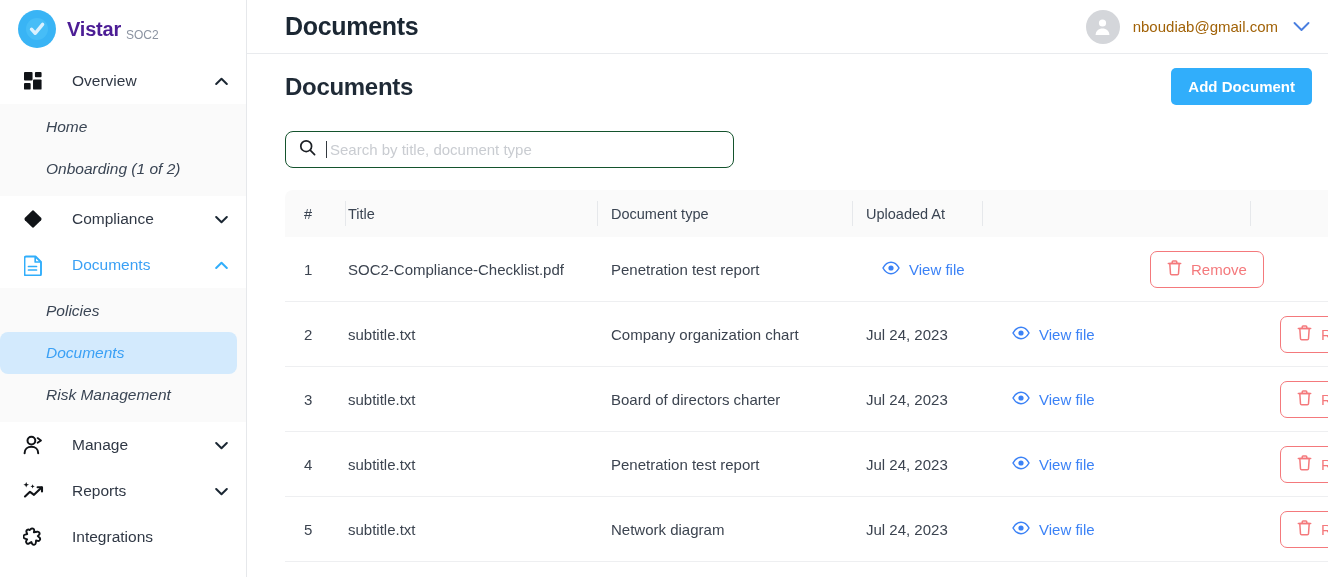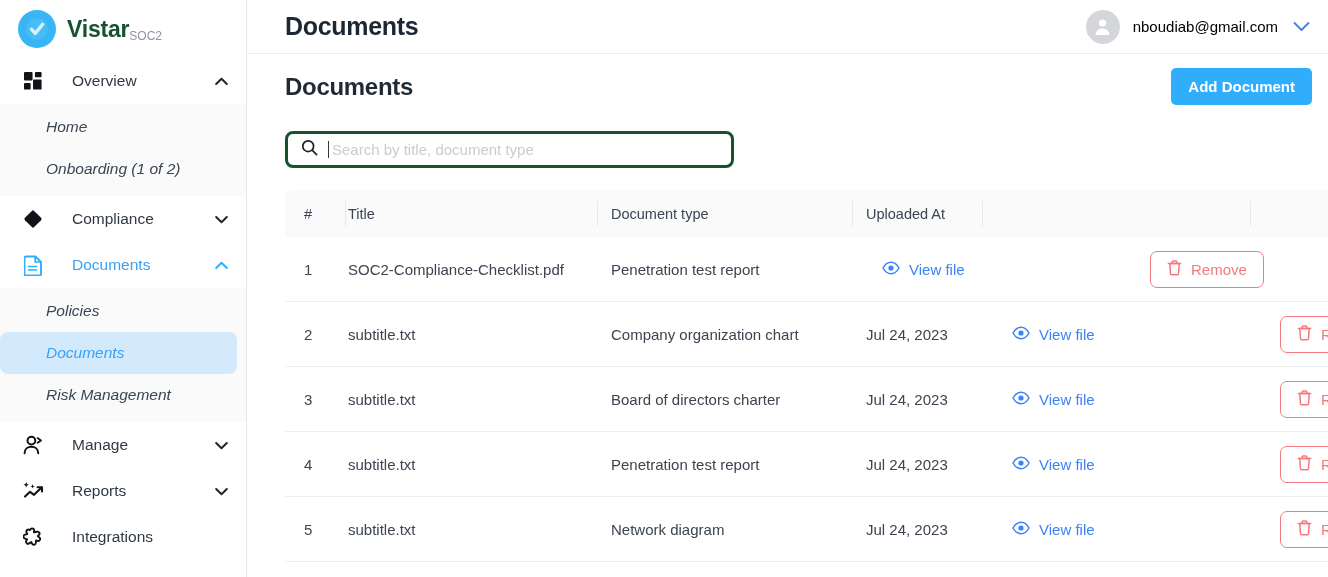--- a/index.html
+++ b/index.html
@@ -22,24 +22,24 @@
   .brand {
     height: 58px; display: flex; align-items: center; padding-left: 18px; gap: 11px;
   }
   .brand-logo {
     width: 38px; height: 38px; border-radius: 50%;
     background: #39b4f5;
     display: flex; align-items: center; justify-content: center;
     flex: 0 0 auto;
   }
   .brand-name {
-    font-size: 23px; font-weight: 600; color: #14532d; letter-spacing: -0.2px; margin-top: 20px;
+    font-size: 20px; font-weight: 600; color: #4c1d95; letter-spacing: -0.2px; margin-top: 20px;
   }
   .brand-sub {
-    font-size: 12px; color: #8b93a1; font-weight: 400;
+    font-size: 12px; color: #8b93a1; margin-left: 5px; font-weight: 400;
     position: relative; top: 3px;
   }
 
   .nav-group { width: 100%; }
   .nav-row {
     display: flex; align-items: center;
     height: 46px; padding-left: 22px; padding-right: 18px;
     cursor: pointer; gap: 28px;
     font-size: 15.5px; color: #303845;
   }
@@ -67,38 +67,38 @@
     height: 54px; border-bottom: 1px solid #e9ebee;
     display: flex; align-items: center; justify-content: space-between;
     padding: 0 18px 0 38px;
   }
   .topbar-title { font-size: 25px; font-weight: 600; color: #1b2733; letter-spacing: -0.3px; }
   .user-box { display: flex; align-items: center; gap: 13px; }
   .avatar {
     width: 34px; height: 34px; border-radius: 50%; background: #d4d6da;
     display: flex; align-items: center; justify-content: center;
   }
-  .user-email { font-size: 15px; color: #000000; }
+  .user-email { font-size: 15px; color: #a16207; }
   .user-chev { margin-left: 2px; display: flex; align-items: center; }
 
   .content { padding: 0 16px 0 38px; position: relative; }
   .page-head {
     display: flex; align-items: center; justify-content: space-between;
     padding-top: 14px; padding-right: 0;
   }
   .page-title { font-size: 24px; font-weight: 600; color: #1f2a36; letter-spacing: -0.3px; }
   .btn-primary {
     background: #31aefb; color: #fff; border: none; border-radius: 5px;
     font-size: 15px; font-weight: 600; padding: 10px 17px; cursor: pointer;
     font-family: "Liberation Sans", sans-serif;
   }
 
   .search-wrap { margin-top: 26px; }
   .search-box {
-    width: 449px; height: 37px; border: 3px solid #14532d; border-radius: 8px;
+    width: 449px; height: 37px; border: 1px solid #14532d; border-radius: 8px;
     display: flex; align-items: center; gap: 10px; padding: 0 13px;
     background: #fff;
   }
   .search-caret { width: 1px; height: 17px; background: #33393f; }
   .search-ph { font-size: 15px; color: #c9ccd1; margin-left: -7px; }
 
   
   .table { margin-top: 22px; width: 1274px; }
   .thead {
     display: flex; align-items: center; height: 47px;

